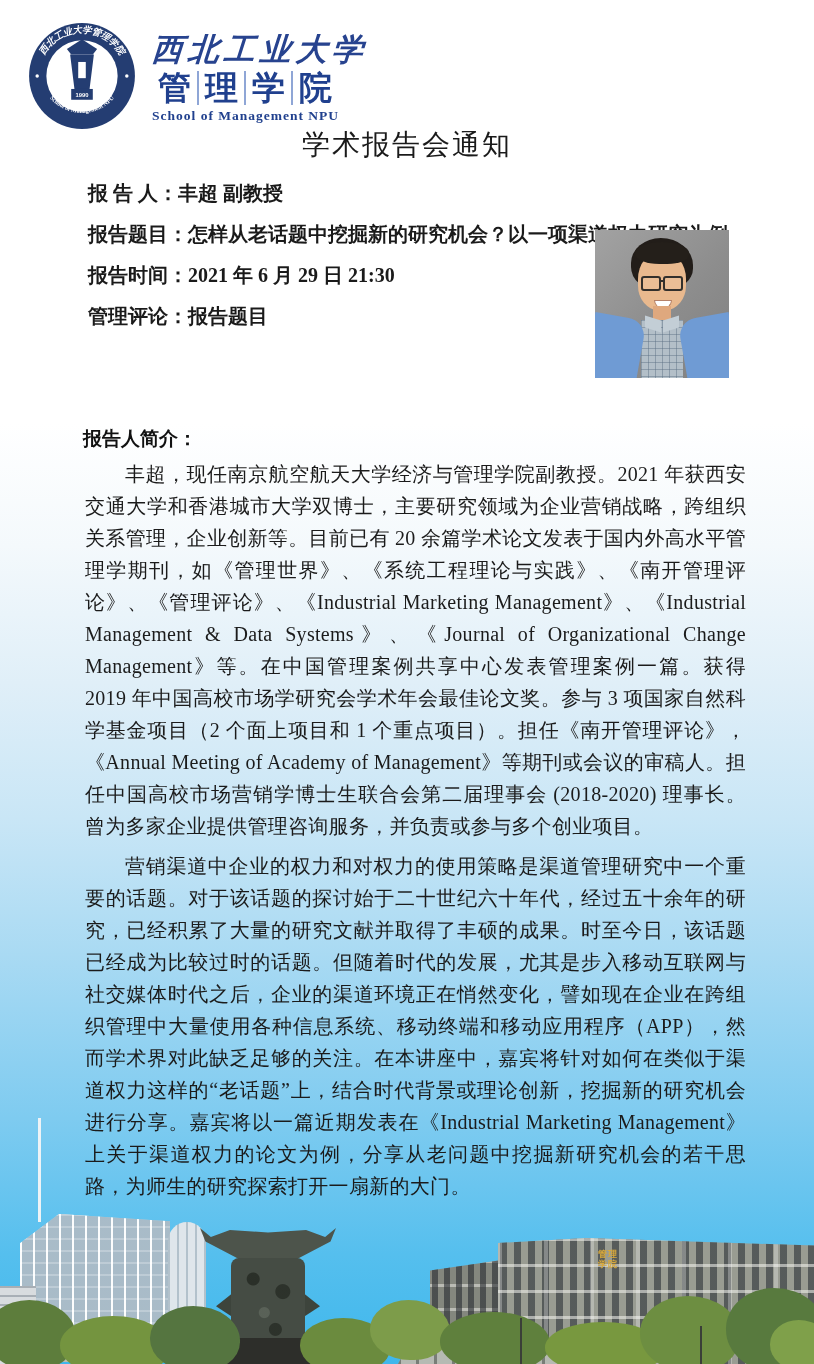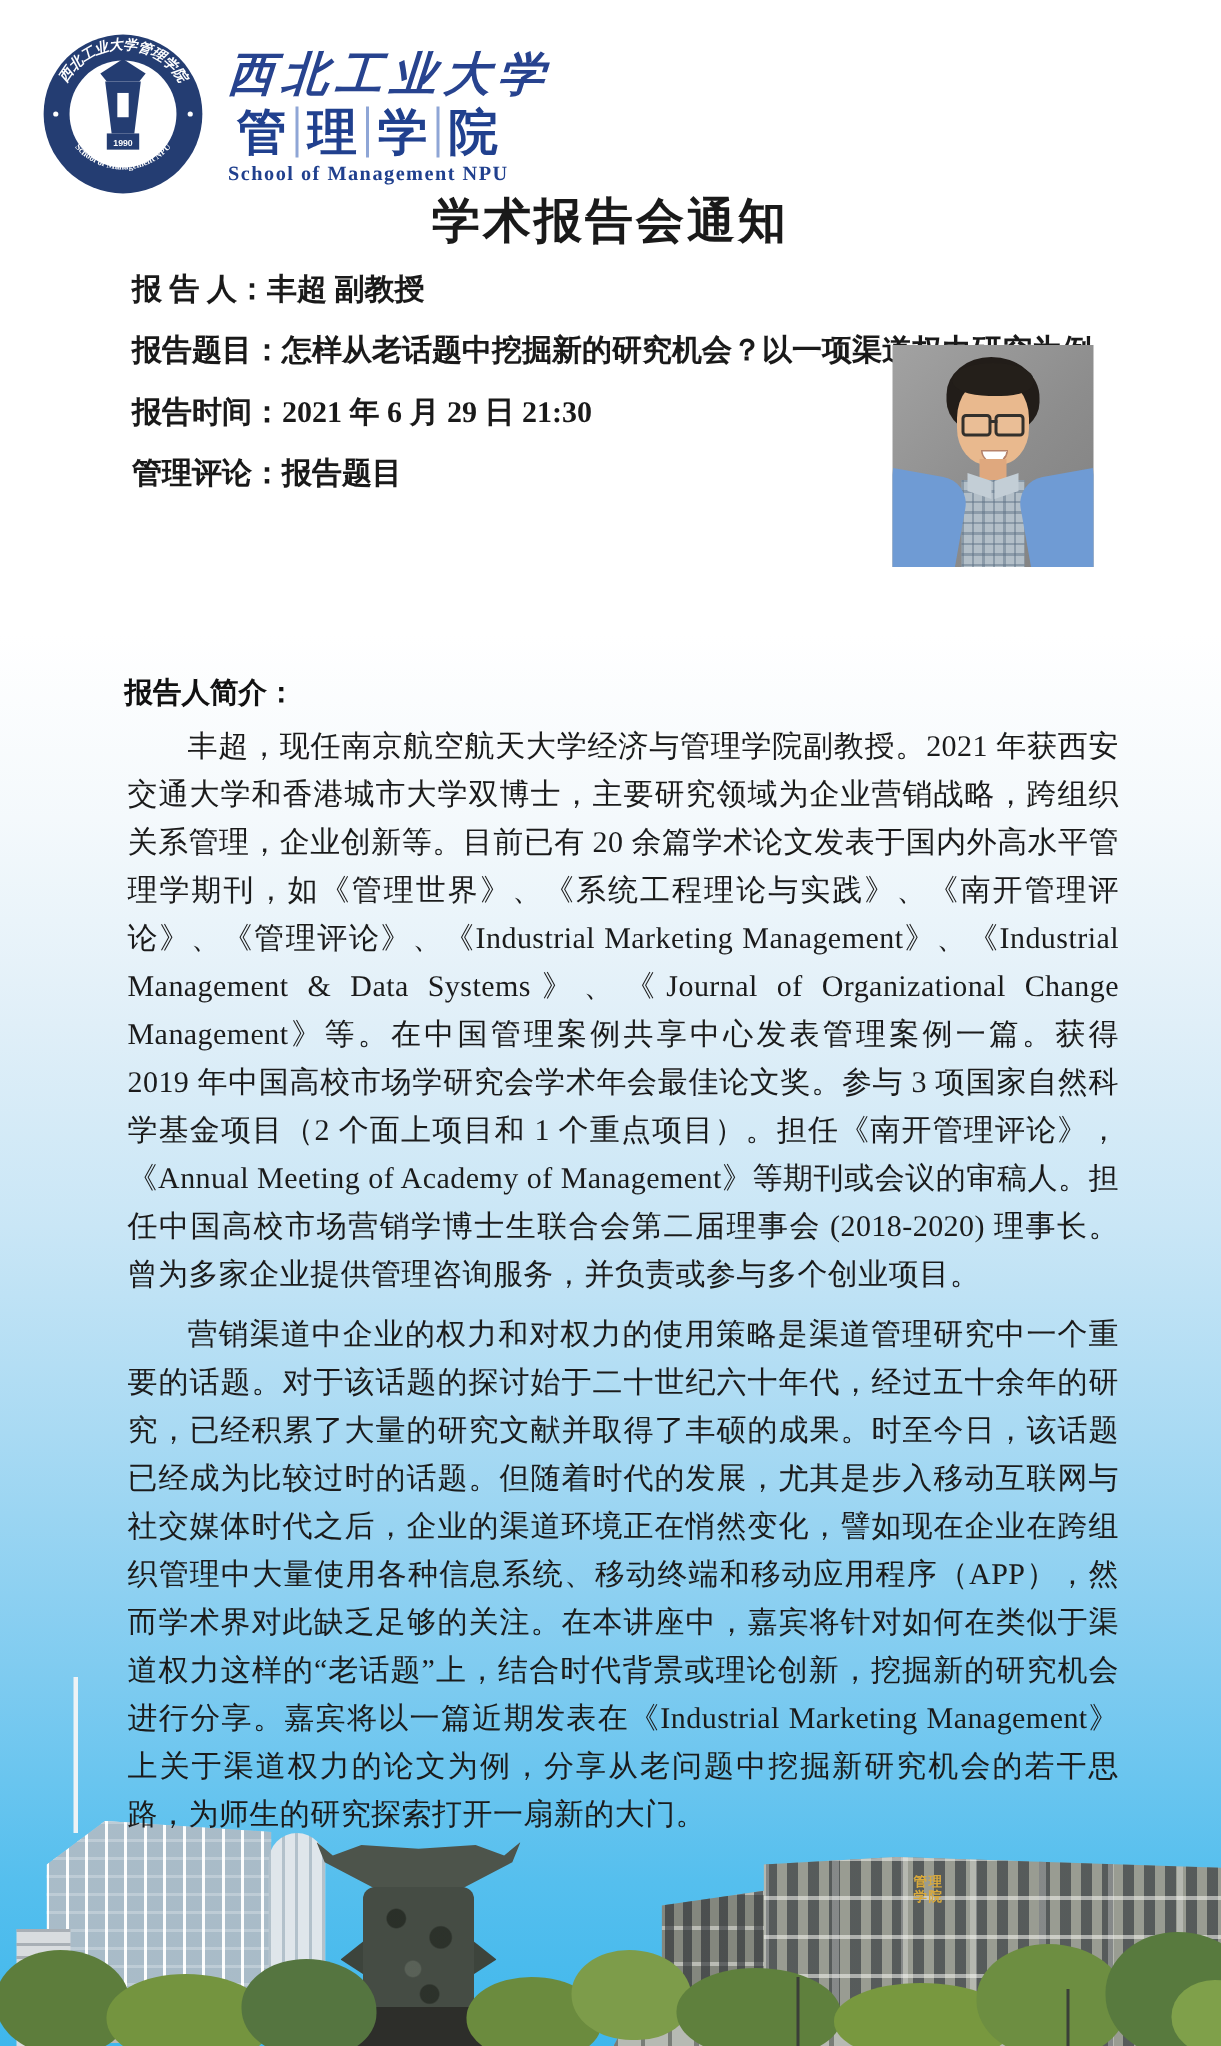--- a/index.html
+++ b/index.html
@@ -17,21 +17,21 @@
   .uni-name{font-size:31px;font-weight:bold;font-style:italic;letter-spacing:5px;
     transform:skewX(-4deg);color:#27438f;line-height:32px;}
   .school-row{display:flex;align-items:center;margin-top:5px;}
   .school-row span{font-size:33px;font-weight:bold;line-height:34px;
     font-family:"Liberation Sans","DejaVu Sans",sans-serif;padding:0 6px;}
   .school-row span + span{border-left:2px solid #8fa6d6;}
   .school-en{font-size:13.5px;font-weight:bold;letter-spacing:1px;margin-top:3px;
     font-family:"Liberation Serif","DejaVu Serif",serif;}
   
   .main-title{position:absolute;top:126px;left:0;width:100%;text-align:center;
-    font-size:32px;font-weight:bold;letter-spacing:2px;}
+    font-size:28px;font-weight:normal;letter-spacing:2px;}
   .info{position:absolute;top:180px;left:88px;right:60px;}
   .info-row{font-size:20px;font-weight:bold;line-height:27px;margin-bottom:14px;
     white-space:nowrap;}
   
   .photo{position:absolute;left:595px;top:230px;width:134px;height:148px;overflow:hidden;
     background:linear-gradient(135deg,#a2a2a2 0%,#8d8d8d 55%,#808080 100%);}
   .hair{position:absolute;left:36px;top:8px;width:62px;height:52px;background:#221d19;
     border-radius:48% 52% 42% 44%;}
   .face{position:absolute;left:43px;top:22px;width:48px;height:58px;background:#e9b98e;
     border-radius:46% 46% 42% 42%;}
@@ -48,27 +48,27 @@
   .shirt{position:absolute;left:46px;top:90px;width:42px;height:58px;
     background:#b3bfc8;
     background-image:repeating-linear-gradient(to right,rgba(90,110,130,.45) 0 1.5px,transparent 1.5px 7px),
                      repeating-linear-gradient(to bottom,rgba(90,110,130,.45) 0 1.5px,transparent 1.5px 7px);}
   .collar-l,.collar-r{position:absolute;top:88px;width:16px;height:12px;background:#c3ced6;}
   .collar-l{left:50px;transform:skewY(18deg);} .collar-r{left:68px;transform:skewY(-18deg);}
   .blazer-l,.blazer-r{position:absolute;top:86px;width:52px;height:70px;background:#6f9bd4;}
   .blazer-l{left:-6px;transform:rotate(10deg);border-radius:0 18px 0 0;}
   .blazer-r{right:-6px;transform:rotate(-10deg);border-radius:18px 0 0 0;}
   
-  .text-block{position:absolute;top:450px;left:85px;width:661px;z-index:3;}
+  .text-block{position:absolute;top:426px;left:85px;width:661px;z-index:3;}
   .sec-head{font-family:"Liberation Sans","DejaVu Sans",sans-serif;
     font-size:19px;font-weight:bold;line-height:26px;margin:0 0 6px -2px;color:#111;}
   .body-p{font-size:20px;line-height:32px;margin:0 0 8px 0;text-align:justify;
     text-indent:2em;color:#1b1b1b;letter-spacing:.3px;}
   
-  .scene{position:absolute;left:11px;top:0;width:739px;height:1364px;z-index:1;}
+  .scene{position:absolute;left:0;top:0;width:739px;height:1364px;z-index:1;}
   .flagpole{position:absolute;left:38px;top:1118px;width:3px;height:104px;background:#eef3f6;}
   .glass-bldg{position:absolute;left:20px;top:1214px;width:150px;height:146px;
     background:#ccd7de;
     background-image:repeating-linear-gradient(to right,rgba(255,255,255,.95) 0 2px,rgba(140,165,182,.55) 2px 13px),
                      repeating-linear-gradient(to bottom,rgba(255,255,255,.9) 0 2px,transparent 2px 12px);
     clip-path:polygon(0% 20%,26% 0%,100% 5%,100% 100%,0% 100%);}
   .cylinder{position:absolute;left:168px;top:1222px;width:38px;height:138px;
     border-radius:50% 50% 0 0/14% 14% 0 0;
     background:#dfe6eb;
     background-image:repeating-linear-gradient(to right,rgba(160,178,190,.7) 0 2px,transparent 2px 9px);}

